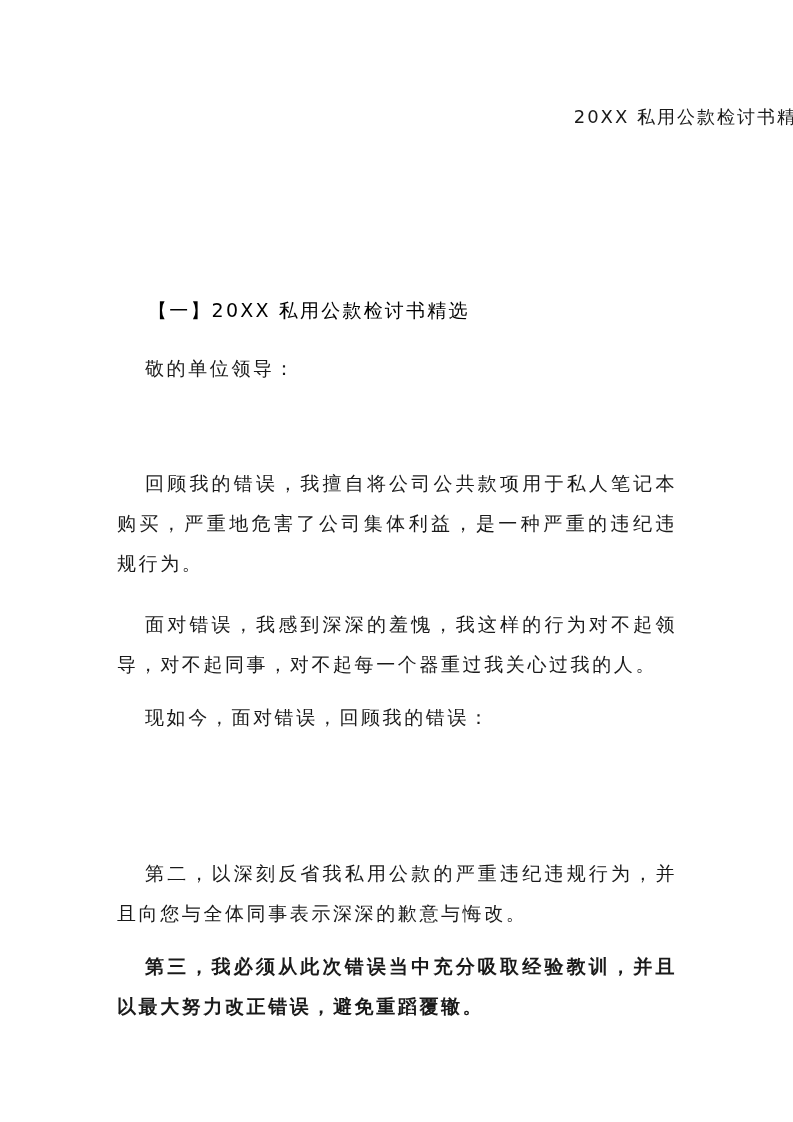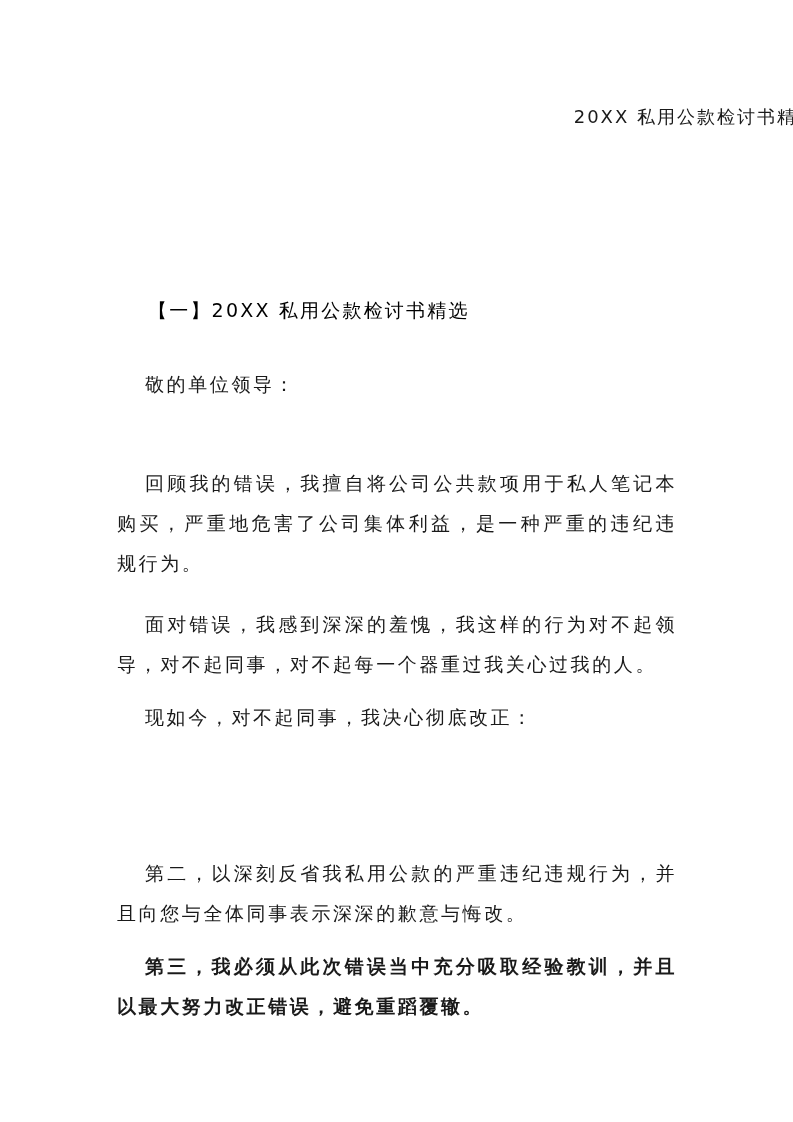--- a/index.html
+++ b/index.html
@@ -73,27 +73,27 @@
 </head>
 <body>
 
 <div class="page">
 
   <div class="title">20XX 私用公款检讨书精选</div>
 
 
   <div class="section-heading">【一】20XX 私用公款检讨书精选</div>
 
-  <div class="para" style="top:364px;">敬的单位领导：</div>
+  <div class="para" style="top:348px;">敬的单位领导：</div>
 
 
   <div class="para" style="top:604px;">面对错误，我感到深深的羞愧，我这样的行为对不起领导，对不起同事，对不起每一个器重过我关心过我的人。</div>
 
   <div class="para" style="top:463px;">回顾我的错误，我擅自将公司公共款项用于私人笔记本购买，严重地危害了公司集体利益，是一种严重的违纪违规行为。</div>
 
-  <div class="para" style="top:697px;">现如今，对不起同事，我决心彻底改正：</div>
+  <div class="para" style="top:697px;">现如今，面对错误，回顾我的错误：</div>
 
 
   <div class="para" style="top:853px;">第二，以深刻反省我私用公款的严重违纪违规行为，并且向您与全体同事表示深深的歉意与悔改。</div>
 
   <div class="para" style="top:946px;font-weight:bold;">第三，我必须从此次错误当中充分吸取经验教训，并且以最大努力改正错误，避免重蹈覆辙。</div>
 
 </div>
 
 </body></html>

